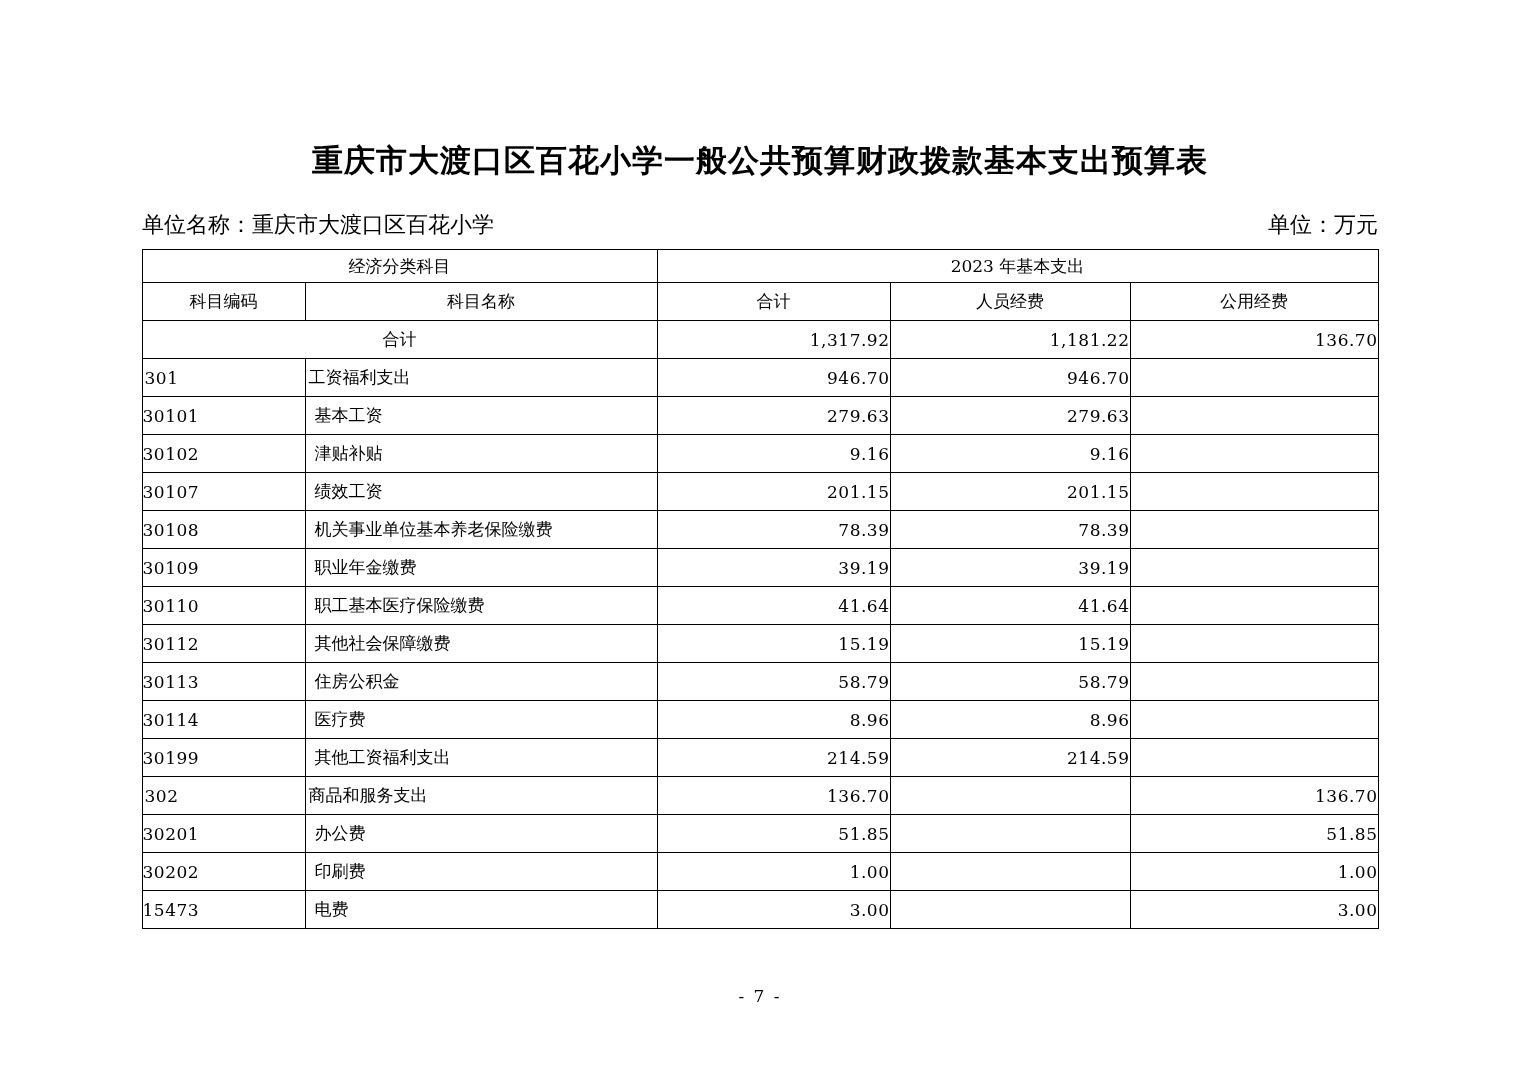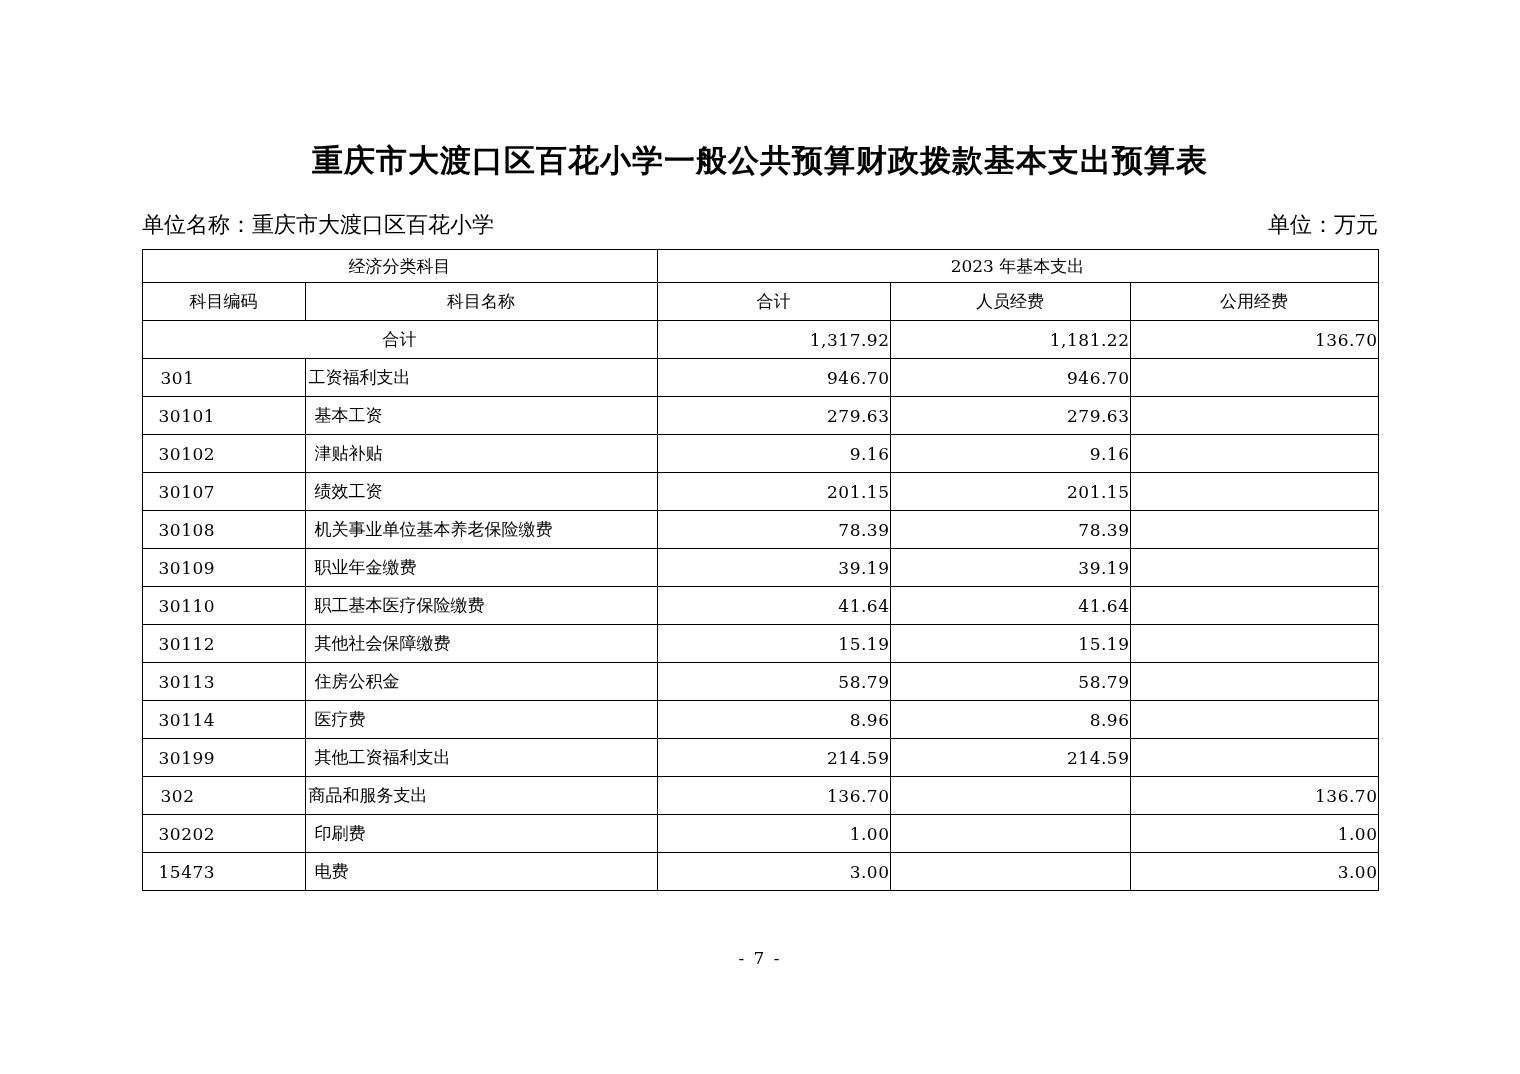--- a/index.html
+++ b/index.html
@@ -50,23 +50,23 @@
   }
   table.budget tr.hdr1 th { height: 32px; }
   .center { text-align: center; }
   .num {
     text-align: right;
     padding-right: 12px;
     letter-spacing: 0.5px;
   }
   td.code { text-align: left; letter-spacing: 0.5px; }
   td.name { text-align: left; }
-  tr.lvl1 td.code { padding-left: 18px; }
+  tr.lvl1 td.code { padding-left: 2px; }
   tr.lvl1 td.name { padding-left: 3px; }
-  tr.lvl2 td.code { padding-left: 16px; }
+  tr.lvl2 td.code { padding-left: 0; }
   tr.lvl2 td.name { padding-left: 9px; }
   .page-number {
     margin-top: 57px;
     text-align: center;
     font-size: 17px;
     letter-spacing: 2px;
   }
 </style>
 </head>
 <body>
@@ -196,20 +196,27 @@
       </tr>
 
       <tr class="lvl1">
         <td class="code">302</td>
         <td class="name">商品和服务支出</td>
         <td class="num">136.70</td>
         <td class="num"></td>
         <td class="num">136.70</td>
       </tr>
 
+      <tr class="lvl2">
+        <td class="code">30201</td>
+        <td class="name">办公费</td>
+        <td class="num">51.85</td>
+        <td class="num"></td>
+        <td class="num">51.85</td>
+      </tr>
 
       <tr class="lvl2">
         <td class="code">30202</td>
         <td class="name">印刷费</td>
         <td class="num">1.00</td>
         <td class="num"></td>
         <td class="num">1.00</td>
       </tr>
 
       <tr class="lvl2">

